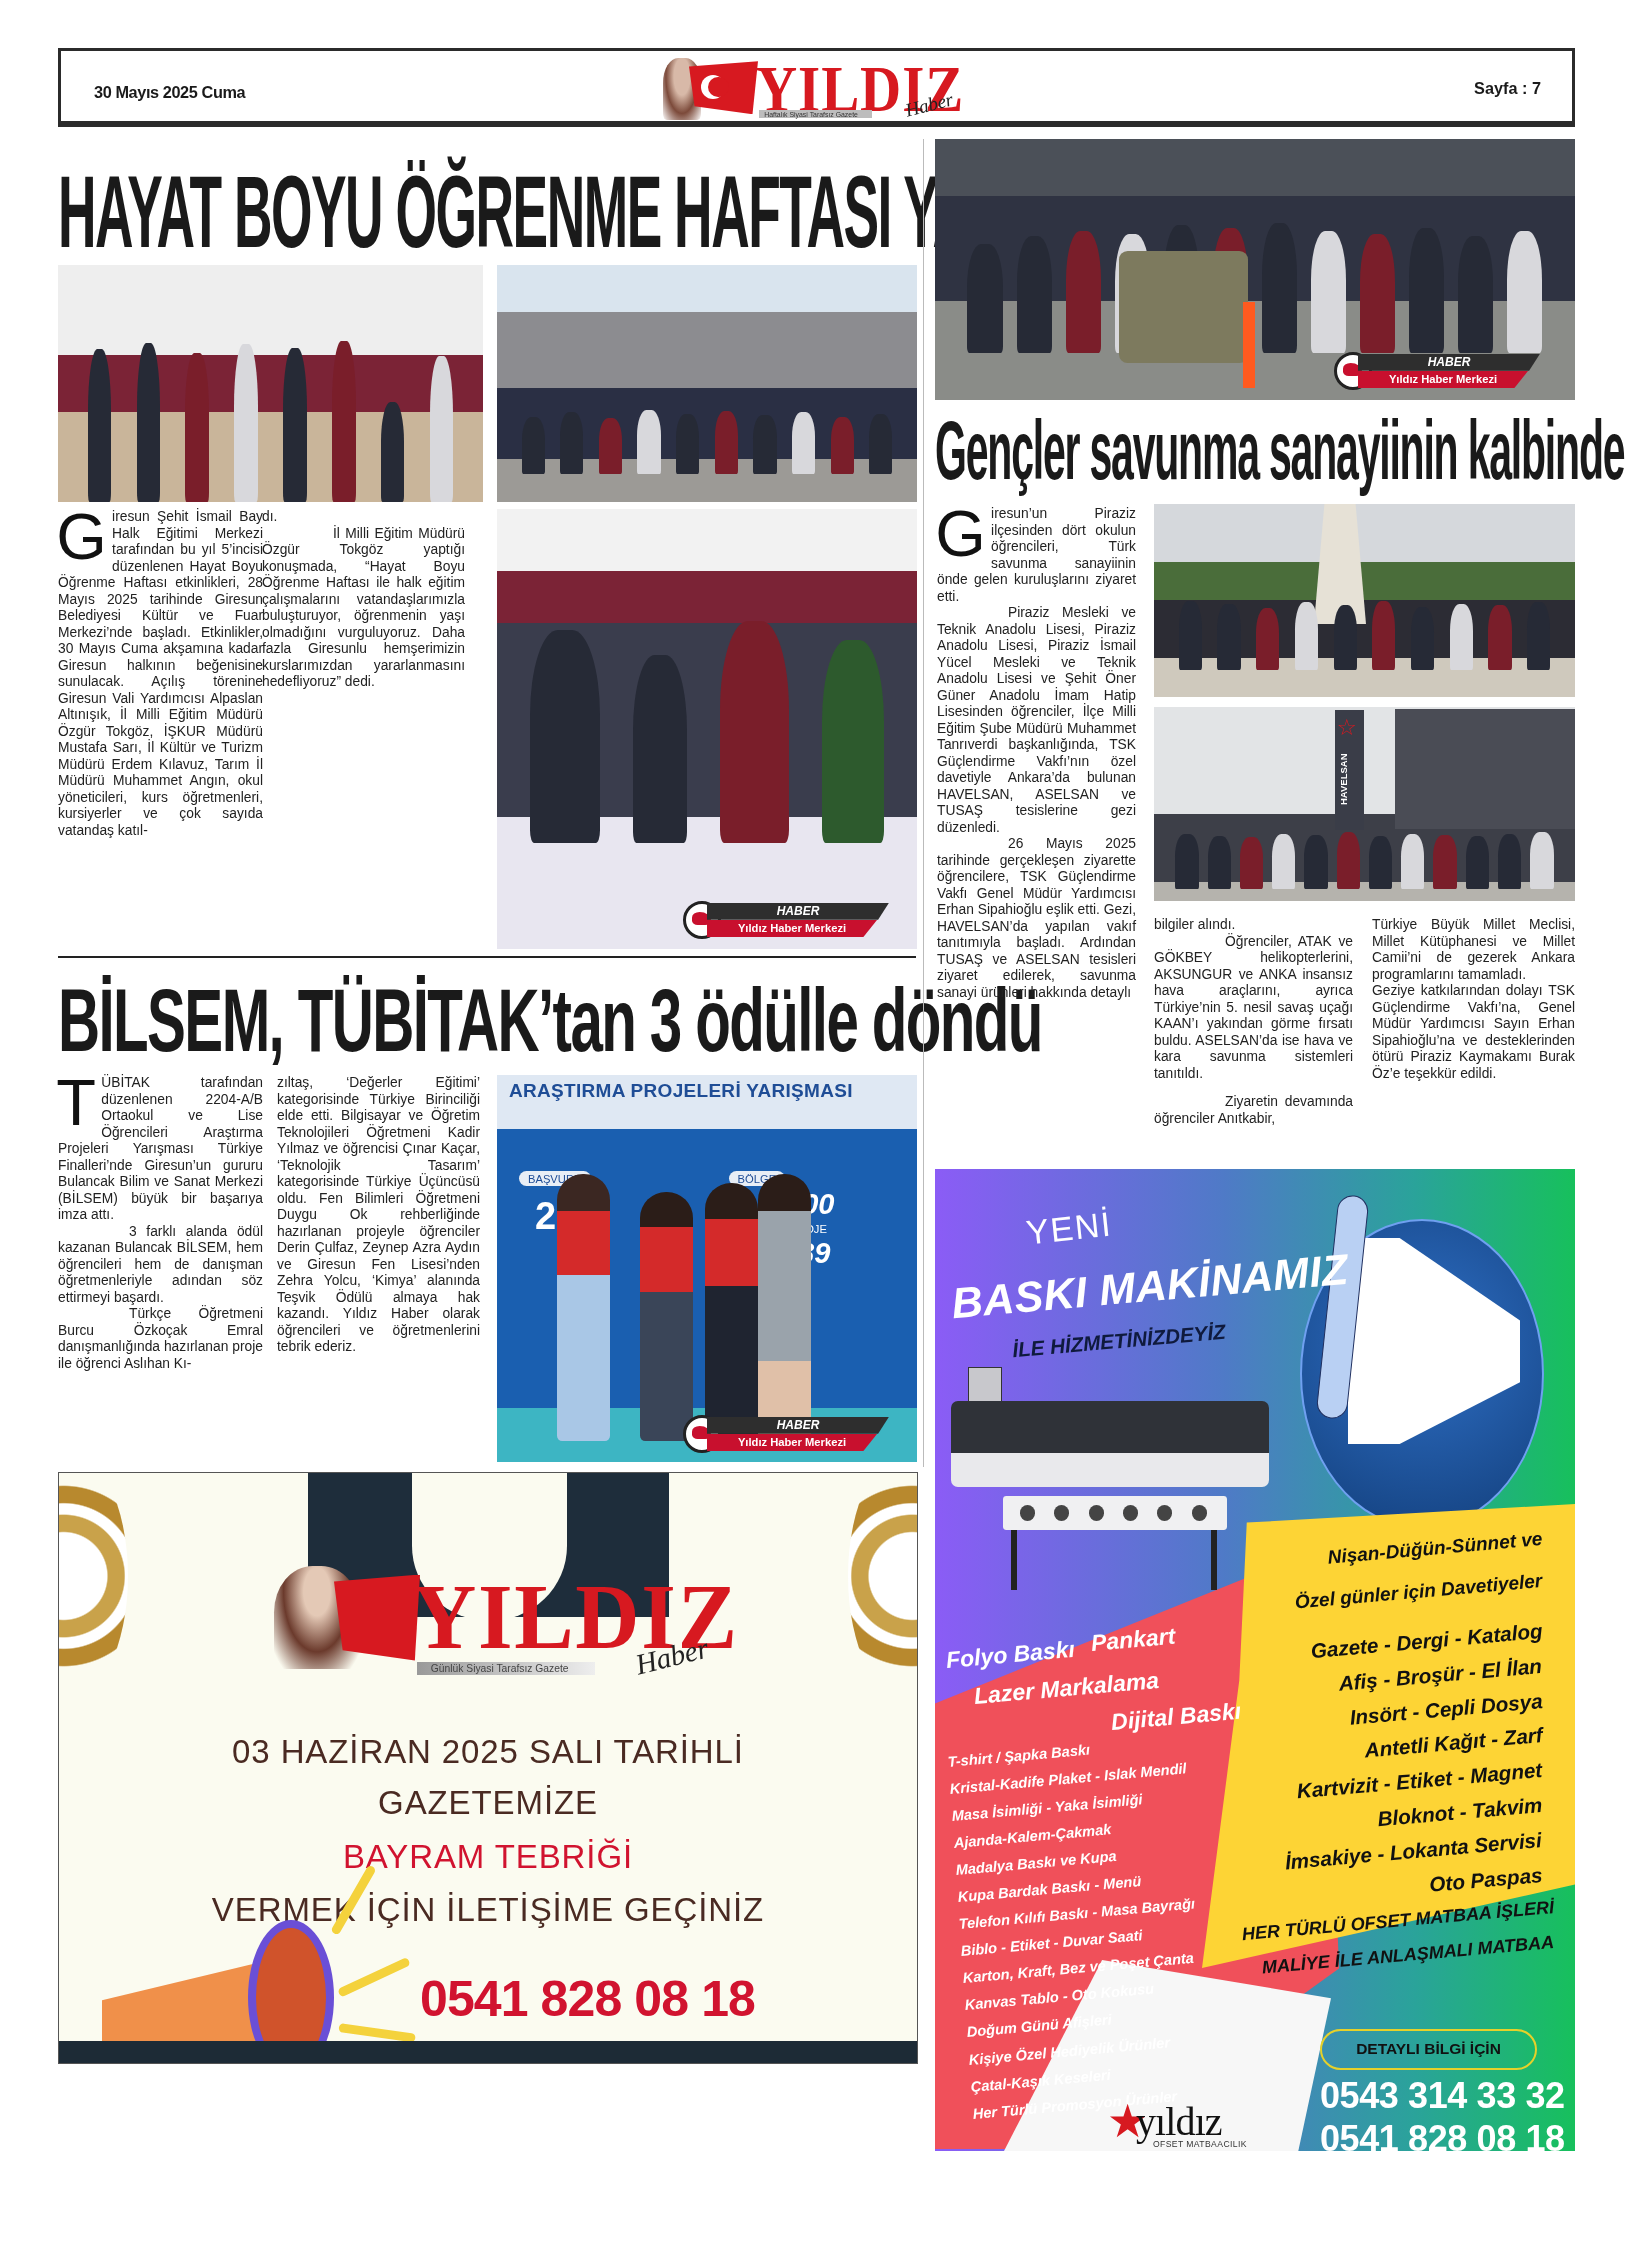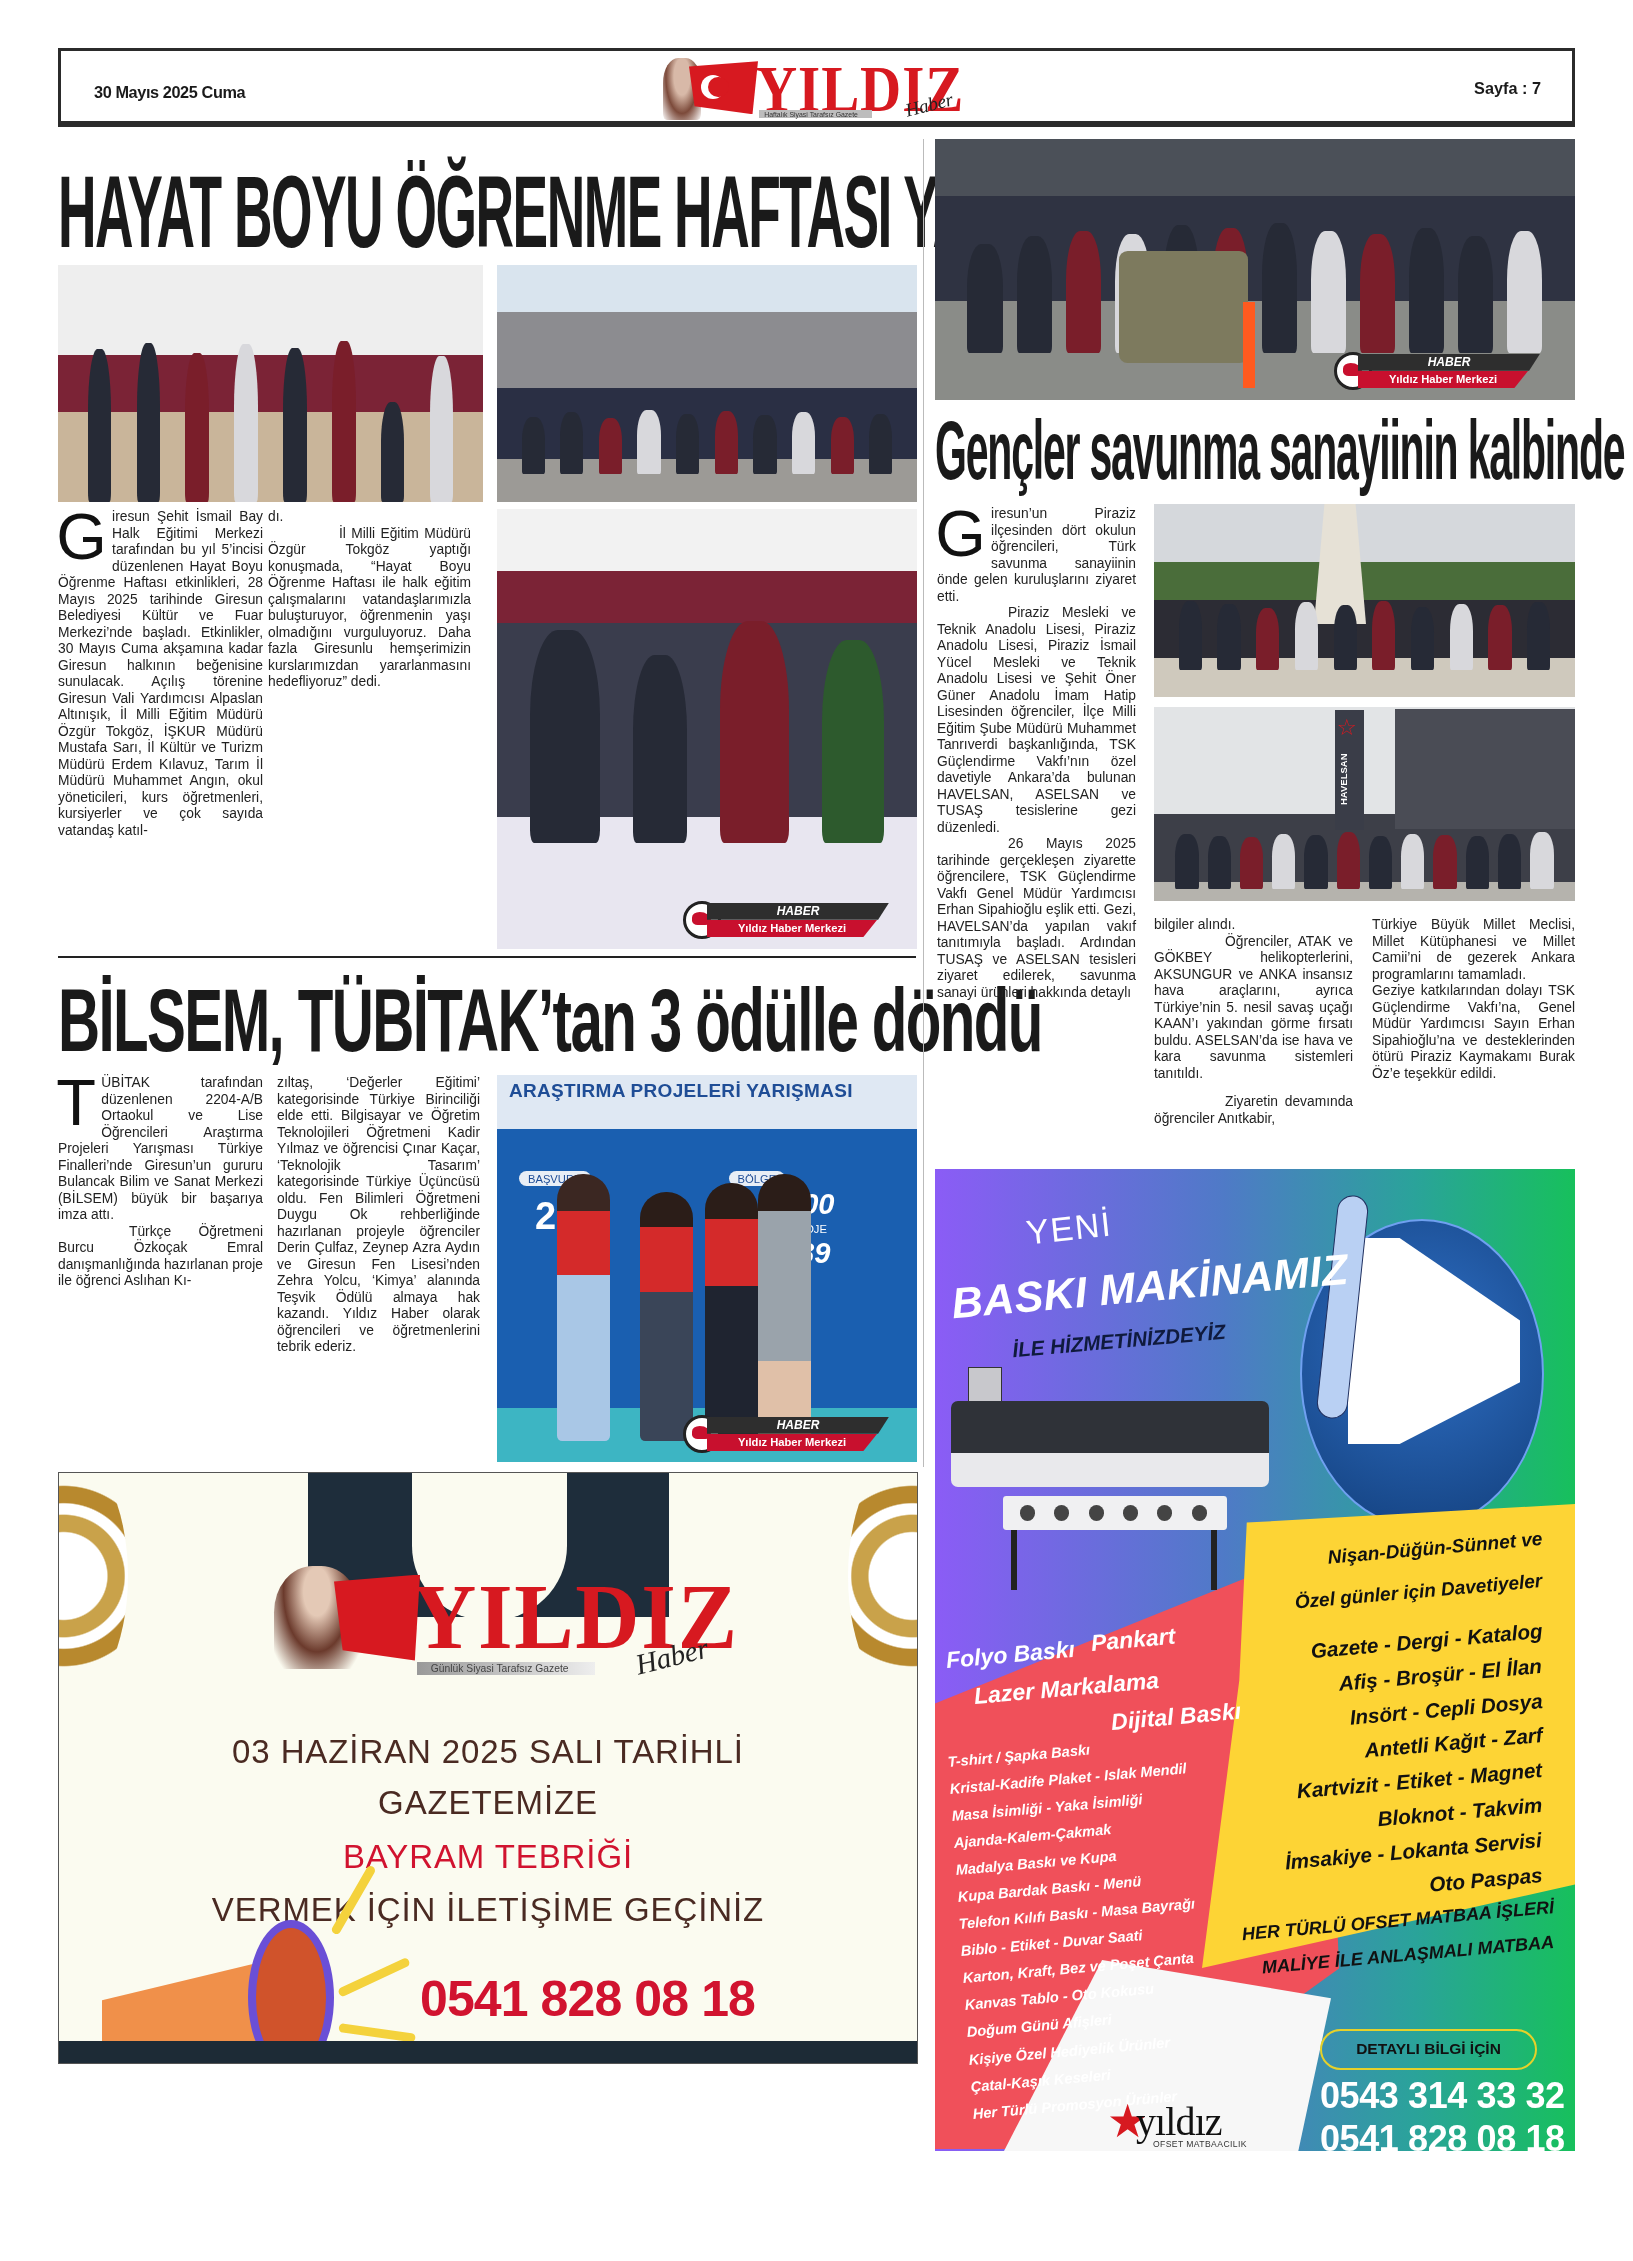--- a/index.html
+++ b/index.html
@@ -166,21 +166,21 @@
       <span style="height:82%"></span>
       <span style="height:86%"></span>
       <span style="height:80%"></span>
       <span style="height:84%"></span>
   </div>
 </div>
 
 <div class="col" style="left:58px; top:509px; width:205px;">
   <p class="first"><span class="dropcap">G</span><span>iresun Şehit İsmail Bay Halk Eğitimi Merkezi tarafından bu yıl 5’incisi düzenlenen Hayat Boyu Öğrenme Haftası etkinlikleri, 28 Mayıs 2025 tarihinde Giresun Belediyesi Kültür ve Fuar Merkezi’nde başladı. Etkinlikler, 30 Mayıs Cuma akşamına kadar Giresun halkının beğenisine sunulacak. Açılış törenine Giresun Vali Yardımcısı Alpaslan Altınışık, İl Milli Eğitim Müdürü Özgür Tokgöz, İŞKUR Müdürü Mustafa Sarı, İl Kültür ve Turizm Müdürü Erdem Kılavuz, Tarım İl Müdürü Muhammet Angın, okul yöneticileri, kurs öğretmenleri, kursiyerler ve çok sayıda vatandaş katıl-</span></p>
 </div>
-<div class="col" style="left:268px; top:509px; width:203px;">
+<div class="col" style="left:262px; top:509px; width:203px;">
   <p class="first">dı.</p>
   <p>İl Milli Eğitim Müdürü Özgür Tokgöz yaptığı konuşmada, “Hayat Boyu Öğrenme Haftası ile halk eğitim çalışmalarını vatandaşlarımızla buluşturuyor, öğrenmenin yaşı olmadığını vurguluyoruz. Daha fazla Giresunlu hemşerimizin kurslarımızdan yararlanmasını hedefliyoruz” dedi.</p>
 </div>
 
 <div class="photo ph-ceramic" style="left:497px; top:509px; width:420px; height:440px;">
   <div class="people" style="bottom:24%; height:55%;">
     <span style="width:18%;height:88%"></span>
       <span style="width:14%;height:78%"></span>
       <span style="width:18%;height:92%"></span>
       <span style="width:16%;height:84%;background:#2d5a2d"></span>
@@ -191,20 +191,21 @@
     <div class="bot">Yıldız Haber Merkezi</div>
   </div>
 </div>
 
 <div class="rule" style="left:58px; top:956px; width:858px;"></div>
 
 <div class="headline" style="left:58px; top:970px; font-size:62px; transform:scale(0.94,1.42);">BİLSEM, TÜBİTAK’tan 3 ödülle döndü</div>
 
 <div class="col" style="left:58px; top:1075px; width:205px;">
   <p class="first"><span class="dropcap">T</span><span>ÜBİTAK tarafından düzenlenen 2204-A/B Ortaokul ve Lise Öğrencileri Araştırma Projeleri Yarışması Türkiye Finalleri’nde Giresun’un gururu Bulancak Bilim ve Sanat Merkezi (BİLSEM) büyük bir başarıya imza attı.</span></p>
+  <p>3 farklı alanda ödül kazanan Bulancak BİLSEM, hem öğrencileri hem de danışman öğretmenleriyle adından söz ettirmeyi başardı.</p>
   <p>Türkçe Öğretmeni Burcu Özkoçak Emral danışmanlığında hazırlanan proje ile öğrenci Aslıhan Kı-</p>
 </div>
 <div class="col" style="left:277px; top:1075px; width:203px;">
   <p class="first">zıltaş, ‘Değerler Eğitimi’ kategorisinde Türkiye Birinciliği elde etti. Bilgisayar ve Öğretim Teknolojileri Öğretmeni Kadir Yılmaz ve öğrencisi Çınar Kaçar, ‘Teknolojik Tasarım’ kategorisinde Türkiye Üçüncüsü oldu. Fen Bilimleri Öğretmeni Duygu Ok rehberliğinde hazırlanan projeyle öğrenciler Derin Çulfaz, Zeynep Azra Aydın ve Giresun Fen Lisesi’nden Zehra Yolcu, ‘Kimya’ alanında Teşvik Ödülü almaya hak kazandı. Yıldız Haber olarak öğrencileri ve öğretmenlerini tebrik ederiz.</p>
 </div>
 
 <div class="photo ph-tubitak" style="left:497px; top:1075px; width:420px; height:387px;">
   <div class="tub-title">ARAŞTIRMA PROJELERİ YARIŞMASI</div>
   <div class="tub-pill" style="left:22.4px; top:96px;">BAŞVURU</div>
   <div class="tub-pill" style="left:232px; top:96px;">BÖLGE</div>

